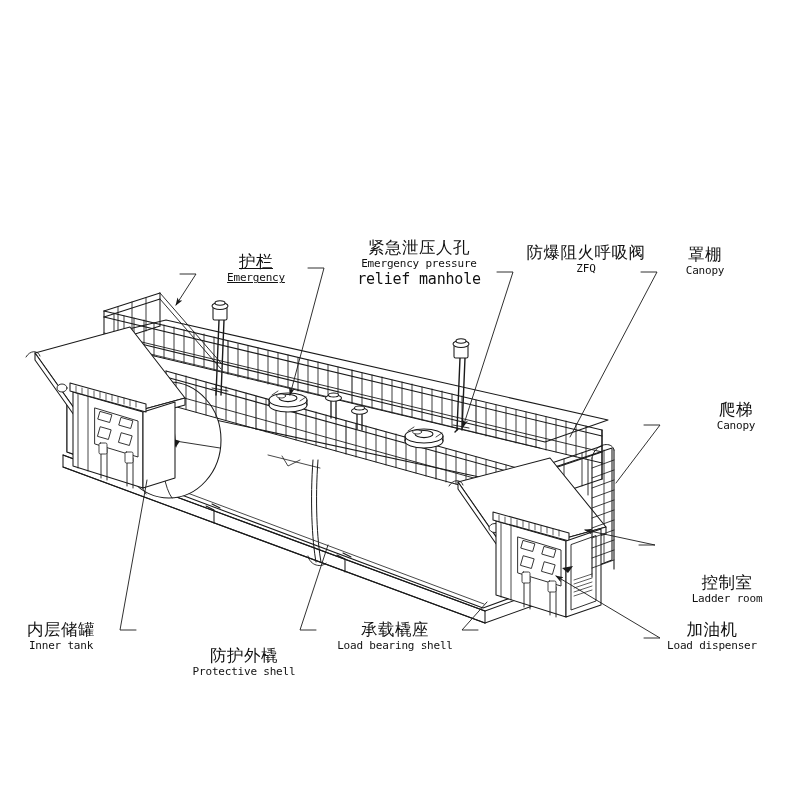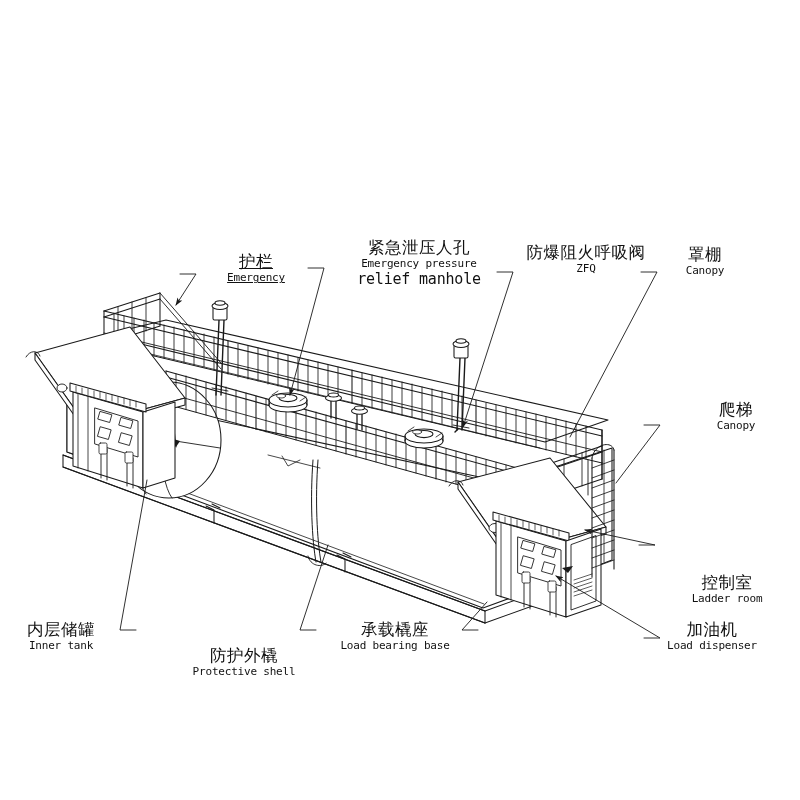--- a/index.html
+++ b/index.html
@@ -469,21 +469,21 @@
     <span class="en">Inner tank</span>
   </div>
 
   <div class="lbl two" style="left:172px;top:620px;width:144px;margin-top:26px;">
     <span class="cn">防护外橇</span>
     <span class="en">Protective shell</span>
   </div>
 
   <div class="lbl two" style="left:290px;top:620px;width:210px;">
     <span class="cn">承载橇座</span>
-    <span class="en">Load bearing base</span>
+    <span class="en">Load bearing shell</span>
   </div>
 
   <div class="lbl two" style="left:637px;top:620px;width:150px;">
     <span class="cn">加油机</span>
     <span class="en">Load dispenser</span>
   </div>
 
 </div>
 
 </body></html>

